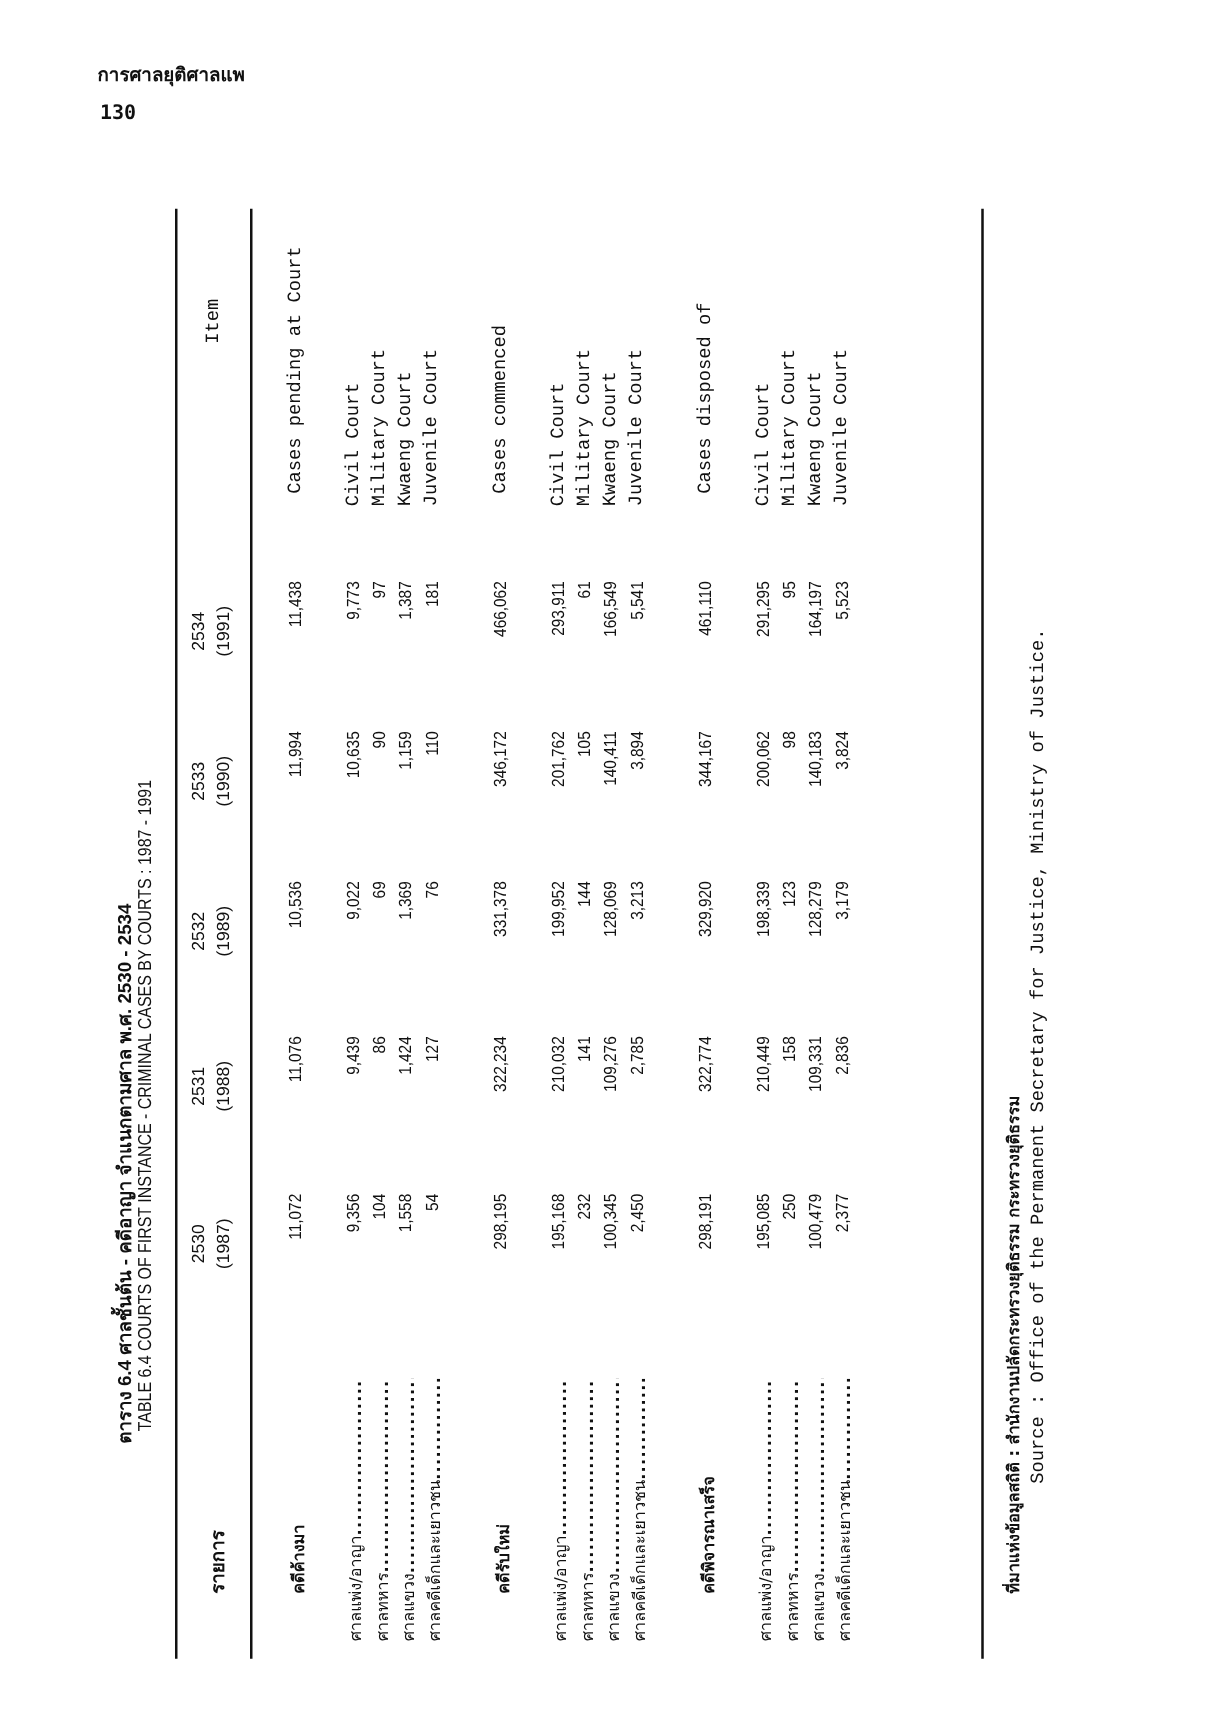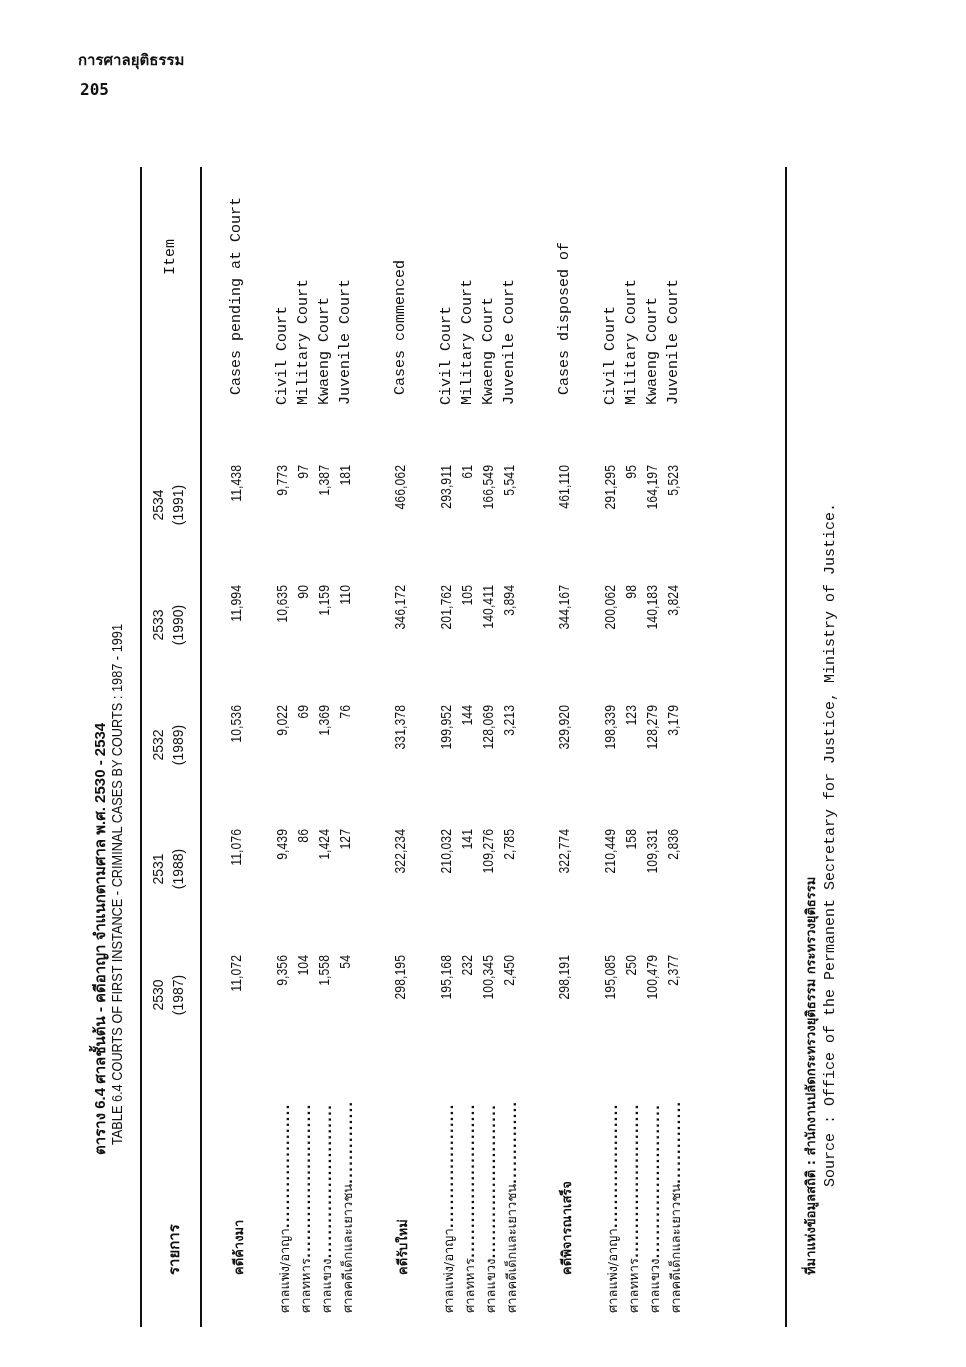--- a/index.html
+++ b/index.html
@@ -33,22 +33,22 @@
   .row .en { position:absolute; left:930px; font-family:"Liberation Mono", monospace; font-size:15px; white-space:nowrap; }
   .row.grp .en { left:940px; }
   .grp .th { left:60px; }
   .c0{left:300px}.c1{left:426px}.c2{left:550px}.c3{left:670px}.c4{left:790px}
   .src-th { position:absolute; top:712px; left:60px; font-size:13px; font-weight:bold; font-family:"DejaVu Sans", sans-serif; white-space:nowrap; }
   .src-en { position:absolute; top:734px; left:148px; font-size:15px; font-family:"Liberation Mono", monospace; white-space:nowrap; }
 </style>
 </head>
 <body>
 
-<div class="running-head">การศาลยุติธรรม</div>
-<div class="page-num">205</div>
+<div class="running-head">การศาลยุติศาลแพ</div>
+<div class="page-num">130</div>
 
 <div class="rot" id="rot">
   <div class="title-th">ตาราง 6.4 ศาลชั้นต้น - คดีอาญา จำแนกตามศาล พ.ศ. 2530 - 2534</div>
   <div class="title-en">TABLE 6.4 COURTS OF FIRST INSTANCE - CRIMINAL CASES BY COURTS : 1987 - 1991</div>
   <div class="rule top"></div>
   <div class="hdr-th">รายการ</div>
   <div class="hdr-en">Item</div>
   <div id="years">
       <div class="year" style="left: 300px;">
         <div>2530</div>

